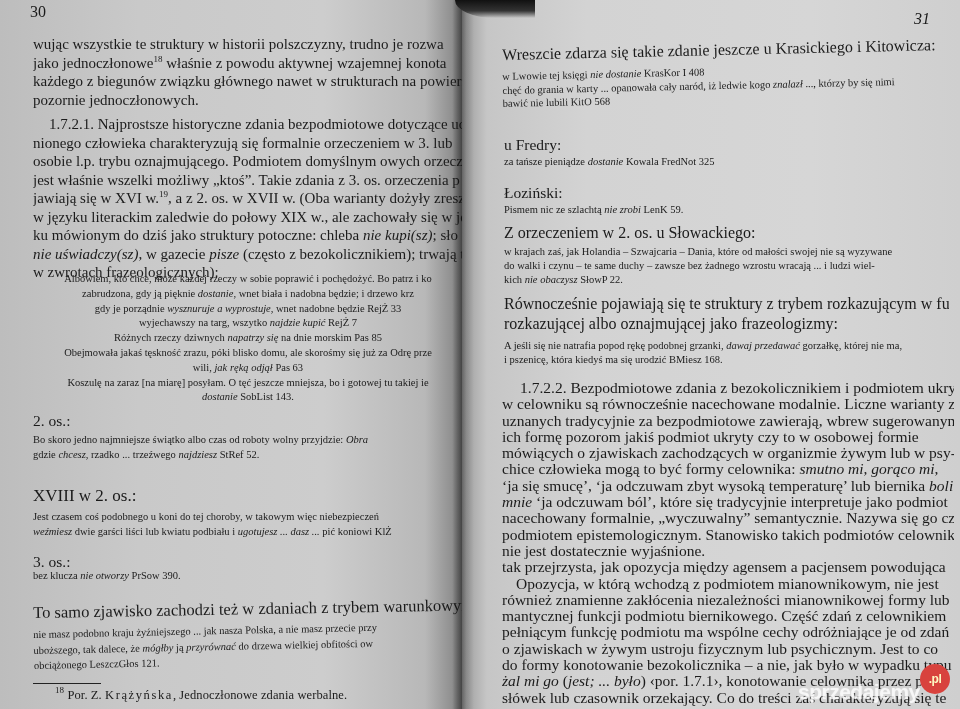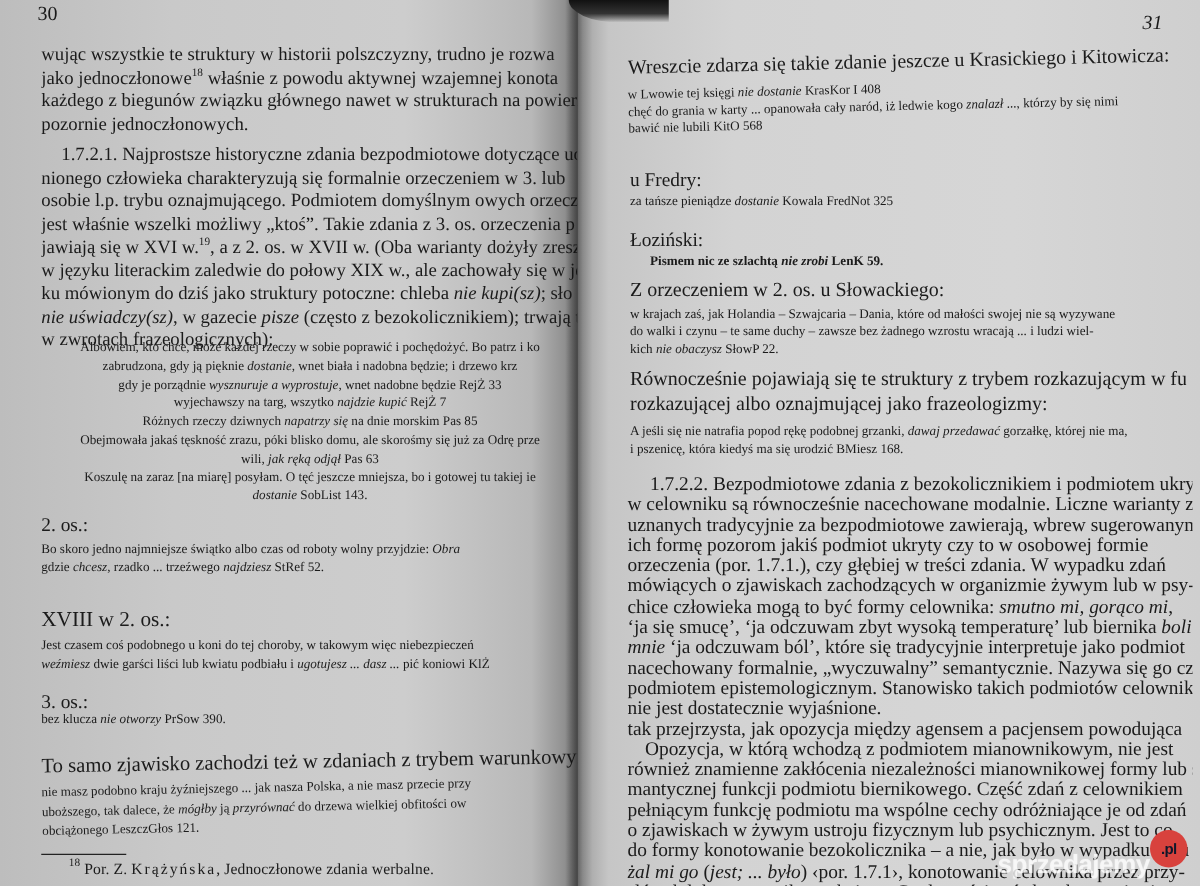--- a/index.html
+++ b/index.html
@@ -52,21 +52,21 @@
   .watermark {
     position:absolute; left:858px; top:664px; width:102px; height:45px;
     font-family:"Liberation Sans","DejaVu Sans",sans-serif;
     font-weight:bold; font-size:21px; color:rgba(255,255,255,0.72);
     letter-spacing:-0.5px;
     text-shadow:0 0 2px rgba(255,255,255,0.4);
   }
   .watermark .wm-text { position:absolute; left:-60px; top:16px; white-space:nowrap; }
   .watermark .wm-badge {
     position:absolute; left:62px; top:0px; width:30px; height:30px; border-radius:50%;
-    background:#d8423d; color:#0f172a; font-size:12px; line-height:30px; text-align:center;
+    background:#d8423d; color:#fef9c3; font-size:12px; line-height:30px; text-align:center;
     font-weight:bold; text-shadow:none;
   }
 </style>
 </head>
 <body>
 
 <div class="page page-left">
   <div class="page-number pn-left">30</div>
 
   <div class="text p" style="left:33px; top:35px; width:430px;">
@@ -137,21 +137,21 @@
     <span class="line"><span>chęć do grania w karty ... opanowała cały naród, iż ledwie kogo </span><i>znalazł</i><span> ..., którzy by się nimi</span></span>
     <span class="line"><span>bawić nie lubili KitO 568</span></span>
   </div>
 
   <div class="text heading" style="left:42px; top:135px;">u Fredry:</div>
   <div class="text small" style="left:42px; top:155px;">
     <span class="line"><span>za tańsze pieniądze </span><i>dostanie</i><span> Kowala FredNot 325</span></span>
   </div>
 
   <div class="text heading" style="left:42px; top:183px;">Łoziński:</div>
-  <div class="text small" style="left:58px; top:203px;font-weight:bold;">
+  <div class="text small" style="left:42px; top:203px;">
     <span class="line"><span>Pismem nic ze szlachtą </span><i>nie zrobi</i><span> LenK 59.</span></span>
   </div>
 
   <div class="text heading" style="left:42px; top:223px; font-size:16px;">Z orzeczeniem w 2. os. u Słowackiego:</div>
   <div class="text small" style="left:42px; top:245px; width:445px; line-height:13.8px;">
     <span class="line"><span>w krajach zaś, jak Holandia – Szwajcaria – Dania, które od małości swojej nie są wyzywane</span></span>
     <span class="line"><span>do walki i czynu – te same duchy – zawsze bez żadnego wzrostu wracają ... i ludzi wiel-</span></span>
     <span class="line"><span>kich </span><i>nie obaczysz</i><span> SłowP 22.</span></span>
   </div>
 
@@ -162,21 +162,20 @@
   <div class="text small" style="left:42px; top:339px; width:445px; line-height:13.8px;">
     <span class="line"><span>A jeśli się nie natrafia popod rękę podobnej grzanki, </span><i>dawaj przedawać</i><span> gorzałkę, której nie ma,</span></span>
     <span class="line"><span>i pszenicę, która kiedyś ma się urodzić BMiesz 168.</span></span>
   </div>
 
   <div class="text p" style="left:40px; top:380px; width:452px; font-size:15.5px; line-height:16.3px;">
     <span class="line" style="padding-left:18px;"><span>1.7.2.2. Bezpodmiotowe zdania z bezokolicznikiem i podmiotem ukrytym</span></span>
     <span class="line"><span>w celowniku są równocześnie nacechowane modalnie. Liczne warianty zdań</span></span>
     <span class="line"><span>uznanych tradycyjnie za bezpodmiotowe zawierają, wbrew sugerowanym przez</span></span>
     <span class="line"><span>ich formę pozorom jakiś podmiot ukryty czy to w osobowej formie</span></span>
-    <span class="line"><span>orzeczenia (por. 1.7.1.), czy głębiej w treści zdania. W wypadku zdań</span></span>
     <span class="line"><span>mówiących o zjawiskach zachodzących w organizmie żywym lub w psy-</span></span>
     <span class="line"><span>chice człowieka mogą to być formy celownika: </span><i>smutno mi, gorąco mi</i><span>,</span></span>
     <span class="line"><span>‘ja się smucę’, ‘ja odczuwam zbyt wysoką temperaturę’ lub biernika </span><i>boli</i></span>
     <span class="line"><i>mnie</i><span> ‘ja odczuwam ból’, które się tradycyjnie interpretuje jako podmiot</span></span>
     <span class="line"><span>nacechowany formalnie, „wyczuwalny” semantycznie. Nazywa się go czasem</span></span>
     <span class="line"><span>podmiotem epistemologicznym. Stanowisko takich podmiotów celownikowych</span></span>
     <span class="line"><span>nie jest dostatecznie wyjaśnione.</span></span>
     <span class="line"><span>tak przejrzysta, jak opozycja między agensem a pacjensem powodująca</span></span>
     <span class="line" style="padding-left:14px;"><span>   Opozycja, w którą wchodzą z podmiotem mianownikowym, nie jest</span></span>
     <span class="line"><span>również znamienne zakłócenia niezależności mianownikowej formy lub se-</span></span>

